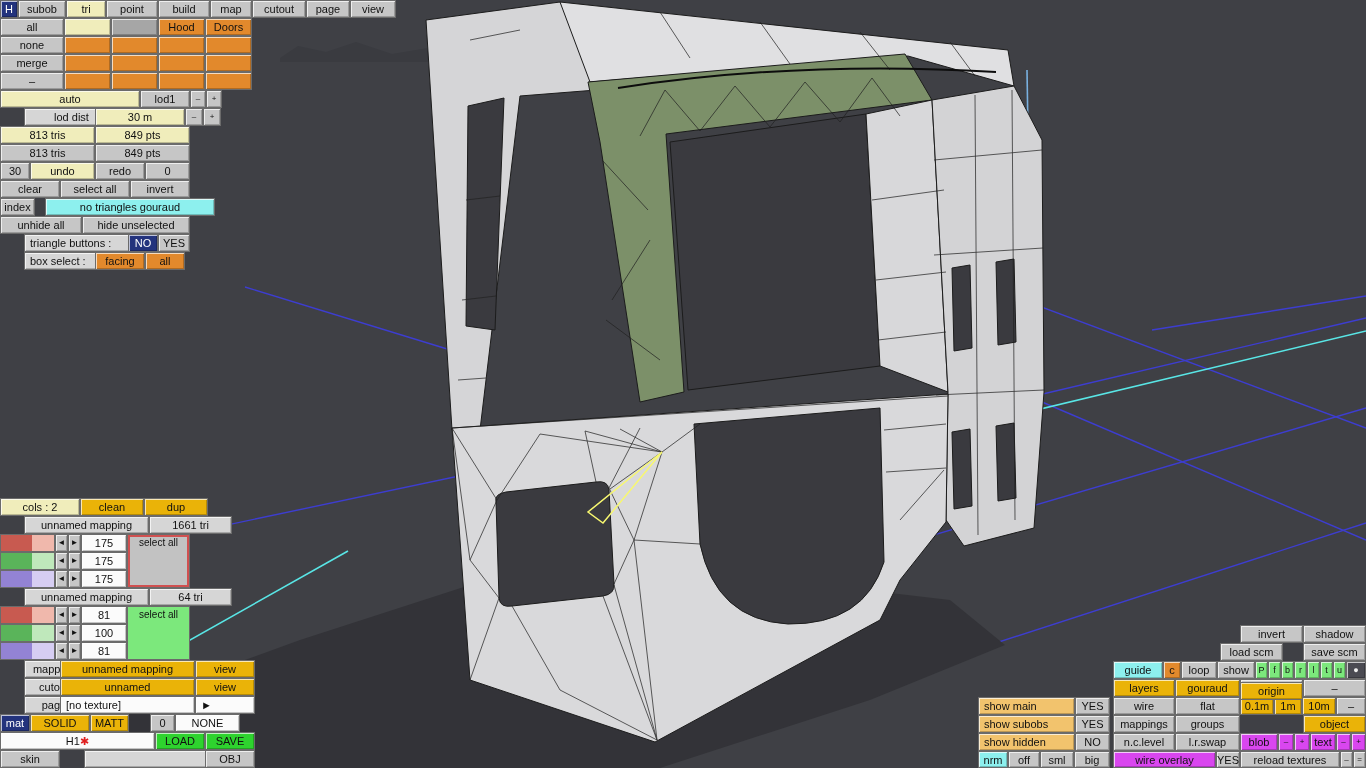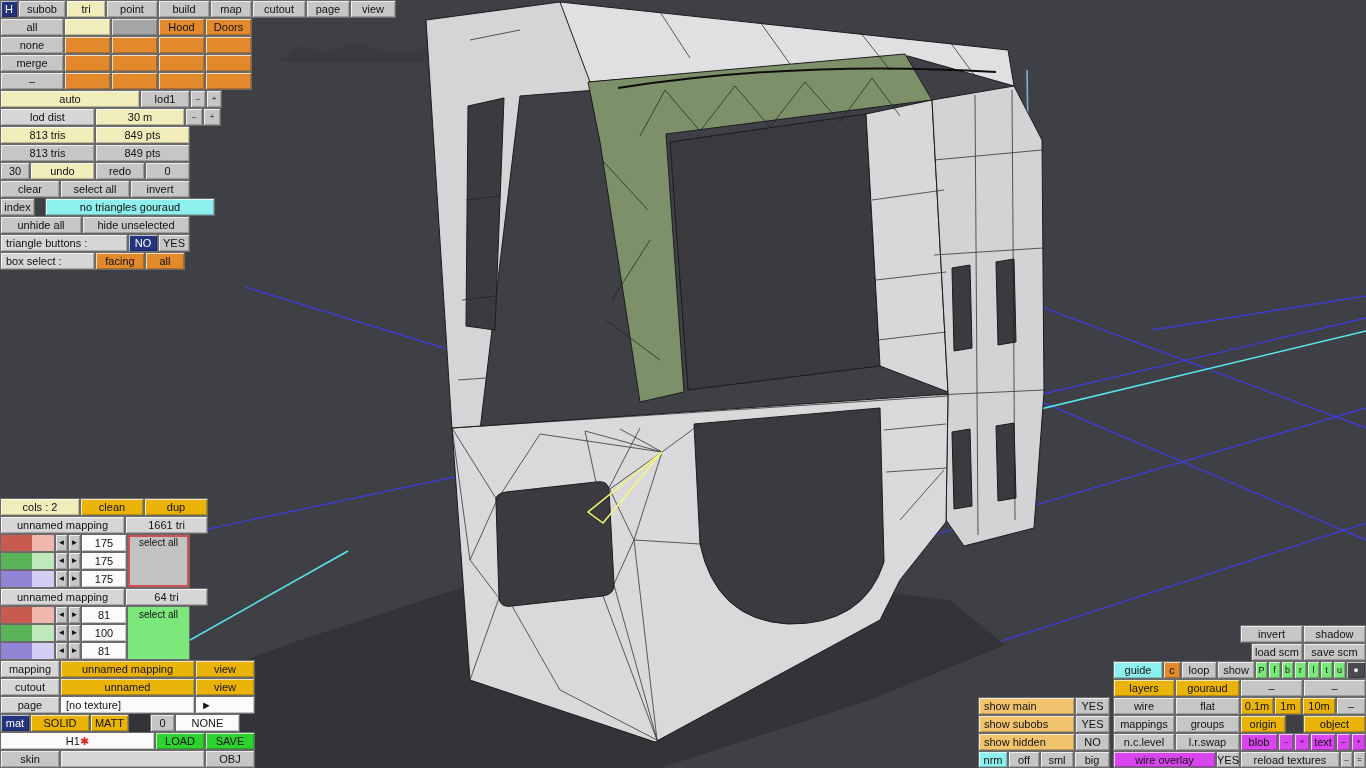--- a/index.html
+++ b/index.html
@@ -16,21 +16,21 @@
   .cyanc{background:#8df0ee;}
   .purple{background:#eab308;}
   .navy{background:#23337d;color:#fff;}
   .white{background:#fbfbfb;}
   .green{background:#2ed32e;}
   .lgreen{background:#7ce87c;}
   .tan{background:#f2c36d;}
   .paleyel{background:#d946ef;}
   .dark{background:#4a4a52;color:#eee;}
   .gray2{background:#a6a6a6;}
-  .lab{background:#d6d6d6;}
+  .lab{background:#d6d6d6;margin-left:24px;}
   .left{text-align:left;padding-left:5px;}
   .sm{font-size:9px;}
   .xs{font-size:8px;line-height:15px;}
   .selbox{position:absolute;width:63px;height:54px;background:#c2c2c2;border:1px solid #6b6b6b;
           font-size:10px;padding-top:2px;text-align:center;z-index:2;}
   .selbox.pending{box-shadow:inset 0 0 0 2px #d05050;}
   .selbox.on{background:#7ce87c;}
   .sl{position:absolute;height:18px;border:1px solid #6b6b6b;z-index:2;}
   .sl-red{background:linear-gradient(90deg,#c85a50 0 58%,#f0b8ac 58%);}
   .sl-grn{background:linear-gradient(90deg,#5ab45a 0 58%,#bfe8bb 58%);}
@@ -274,21 +274,21 @@
   <span>H1</span><span class="star">✱</span>
 </div>
 <div class="cell green" style="left:155px;top:732px;width:50px">LOAD</div>
 <div class="cell green" style="left:205px;top:732px;width:50px">SAVE</div>
 <div class="cell" style="left:0;top:750px;width:60px">skin</div>
 <div class="cell lab" style="left:60px;top:750px;width:145px"></div>
 <div class="cell" style="left:205px;top:750px;width:50px">OBJ</div>
 
 <div class="cell" style="left:1240px;top:625px;width:63px">invert</div>
 <div class="cell" style="left:1303px;top:625px;width:63px">shadow</div>
-<div class="cell" style="left:1251px;top:643px;width:52px">load scm</div>
+<div class="cell" style="left:1220px;top:643px;width:63px">load scm</div>
 <div class="cell" style="left:1303px;top:643px;width:63px">save scm</div>
 
 <div class="cell cyanc" style="left:1113px;top:661px;width:50px">guide</div>
 <div class="cell orange" style="left:1163px;top:661px;width:18px">c</div>
 <div class="cell" style="left:1181px;top:661px;width:36px">loop</div>
 <div class="cell" style="left:1217px;top:661px;width:38px">show</div>
 <div class="cell lgreen sm" style="left:1255px;top:661px;width:13px">P</div>
 <div class="cell lgreen sm" style="left:1268px;top:661px;width:13px">f</div>
 <div class="cell lgreen sm" style="left:1281px;top:661px;width:13px">b</div>
 <div class="cell lgreen sm" style="left:1294px;top:661px;width:13px">r</div>
@@ -308,21 +308,21 @@
 <div class="cell" style="left:1175px;top:697px;width:65px">flat</div>
 <div class="cell purple" style="left:1240px;top:697px;width:34px">0.1m</div>
 <div class="cell purple" style="left:1274px;top:697px;width:28px">1m</div>
 <div class="cell purple" style="left:1302px;top:697px;width:34px">10m</div>
 <div class="cell" style="left:1336px;top:697px;width:30px">–</div>
 
 <div class="cell tan left" style="left:978px;top:715px;width:97px">show subobs</div>
 <div class="cell" style="left:1075px;top:715px;width:35px">YES</div>
 <div class="cell" style="left:1113px;top:715px;width:62px">mappings</div>
 <div class="cell" style="left:1175px;top:715px;width:65px">groups</div>
-<div class="cell purple" style="left:1240px;top:715px;width:46px">origin</div>
+<div class="cell purple" style="left:1240px;top:682px;width:63px">origin</div>
 <div class="cell purple" style="left:1303px;top:715px;width:63px">object</div>
 
 <div class="cell tan left" style="left:978px;top:733px;width:97px">show hidden</div>
 <div class="cell" style="left:1075px;top:733px;width:35px">NO</div>
 <div class="cell" style="left:1113px;top:733px;width:62px">n.c.level</div>
 <div class="cell" style="left:1175px;top:733px;width:65px">l.r.swap</div>
 <div class="cell paleyel" style="left:1240px;top:733px;width:38px">blob</div>
 <div class="cell paleyel xs" style="left:1278px;top:733px;width:16px">–</div>
 <div class="cell paleyel xs" style="left:1294px;top:733px;width:16px">+</div>
 <div class="cell paleyel" style="left:1310px;top:733px;width:26px">text</div>

